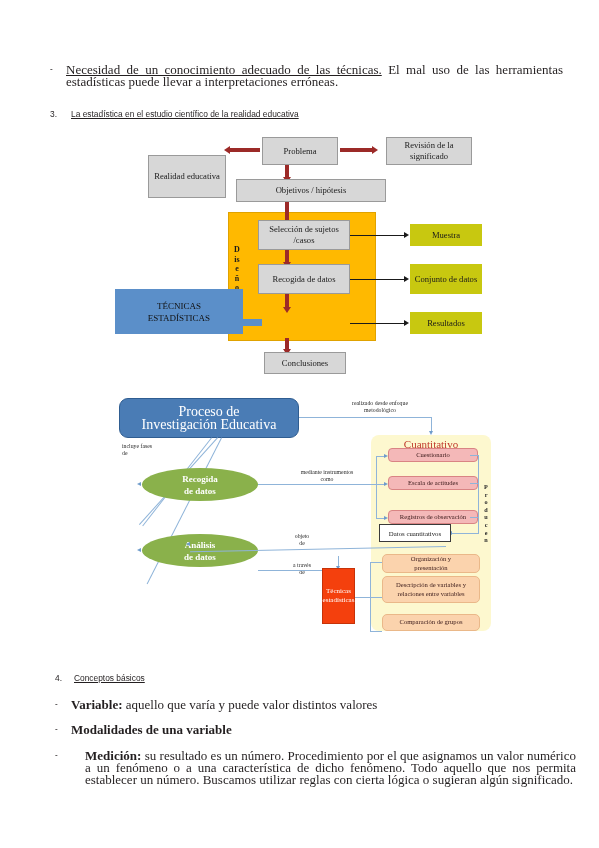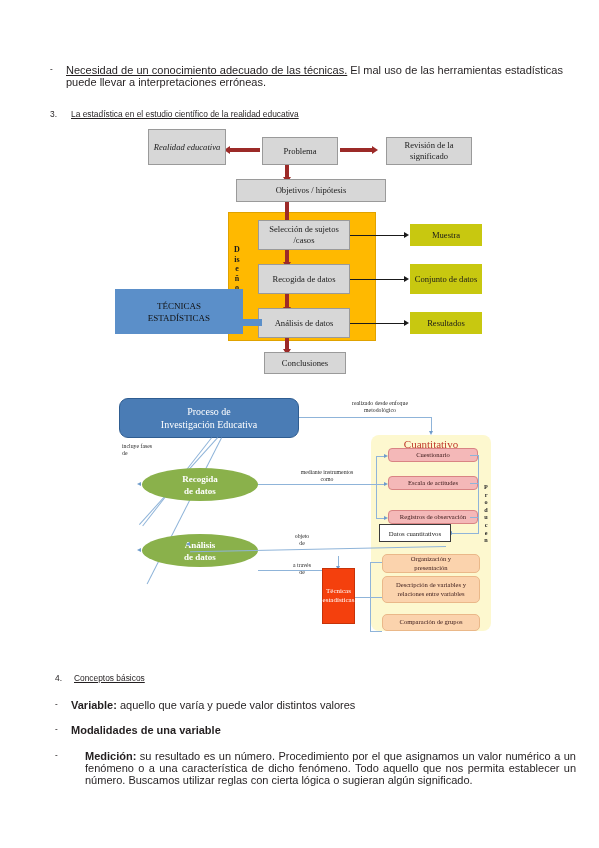--- a/index.html
+++ b/index.html
@@ -4,21 +4,21 @@
 <style>
   html,body{margin:0;padding:0;background:#ffffff;}
   body{
     width:599px;height:848px;position:relative;overflow:hidden;
     font-family:"Liberation Sans", sans-serif;
     color:#231f20;
   }
   .page{position:absolute;left:0;top:0;width:599px;height:848px;}
 
   
-  .para{position:absolute;font-size:11px;line-height:12.2px;color:#231f20;}
+  .para{position:absolute;font-size:13px;line-height:12.2px;color:#231f20;font-family:Liberation Serif, serif;}
   .dash{position:absolute;font-size:8.2px;line-height:12.2px;}
   .num{position:absolute;font-size:8.4px;line-height:12.2px;}
   .just{text-align:justify;}
   .u{text-decoration:underline;}
   .b{font-weight:bold;}
 
   
   .d1{position:absolute;left:0;top:125px;width:599px;height:255px;}
   .gbox{
     position:absolute;background:#d7d7d7;border:1px solid #9a9a9a;
@@ -55,21 +55,21 @@
   .rhead-l{position:absolute;width:0;height:0;border-right:6px solid #9c2a28;
     border-top:4px solid transparent;border-bottom:4px solid transparent;}
   .rhead-r{position:absolute;width:0;height:0;border-left:6px solid #9c2a28;
     border-top:4px solid transparent;border-bottom:4px solid transparent;}
 
   
   .d2{position:absolute;left:0;top:390px;width:599px;height:260px;}
   .cream{position:absolute;background:#fdf8cf;border-radius:8px;}
   .bigblue{
     position:absolute;background:#4a7cb5;border:1px solid #2f5d91;border-radius:9px;
-    font-family:"Liberation Serif", serif;color:#ffffff;font-size:10px;line-height:13.5px;
+    font-family:"Liberation Serif", serif;color:#ffffff;font-size:14px;line-height:13.5px;
     display:flex;align-items:center;justify-content:center;text-align:center;box-sizing:border-box;
   }
   .ellipse{
     position:absolute;background:#8ab14b;border-radius:50%;
     font-family:"Liberation Serif", serif;color:#ffffff;font-size:9px;line-height:12px;
     display:flex;align-items:center;justify-content:center;text-align:center;box-sizing:border-box;
     font-weight:bold;
   }
   .pinkbox{
     position:absolute;background:#f4b8b8;border:1px solid #d98484;border-radius:4px;
@@ -127,21 +127,21 @@
   <div class="num" style="left:50px;top:108px;">3.</div>
   <div class="num u" style="left:71px;top:108px;">La estadística en el estudio científico de la realidad educativa</div>
 
   <div class="d1">
 
     <div class="rconn" style="left:228px;top:23px;width:32px;height:4px;"></div>
     <div class="rhead-l" style="left:224px;top:21px;"></div>
     <div class="rconn" style="left:340px;top:23px;width:32px;height:4px;"></div>
     <div class="rhead-r" style="left:372px;top:21px;"></div>
 
-    <div class="gbox" style="left:148px;top:4px;width:78px;height:36px;font-style:italic;">Realidad educativa</div>
+    <div class="gbox" style="left:148px;top:30px;width:78px;height:43px;">Realidad educativa</div>
     <div class="gbox" style="left:262px;top:12px;width:76px;height:28px;">Problema</div>
     <div class="gbox" style="left:386px;top:12px;width:86px;height:28px;">Revisión de la significado</div>
 
     <div class="rconn" style="left:285px;top:40px;width:4px;height:14px;"></div>
     <div class="rhead-d" style="left:283px;top:52px;"></div>
     <div class="gbox" style="left:236px;top:54px;width:150px;height:23px;">Objetivos / hipótesis</div>
 
     <div class="rconn" style="left:285px;top:77px;width:4px;height:16px;"></div>
 
     <div class="orange" style="left:228px;top:87px;width:148px;height:129px;"></div>
@@ -150,21 +150,20 @@
     <div class="rconn" style="left:285px;top:87px;width:4px;height:10px;"></div>
     <div class="rconn" style="left:285px;top:123px;width:4px;height:17px;"></div>
     <div class="rhead-d" style="left:283px;top:137px;"></div>
     <div class="rconn" style="left:285px;top:168px;width:4px;height:17px;"></div>
     <div class="rhead-d" style="left:283px;top:182px;"></div>
     <div class="rconn" style="left:285px;top:213px;width:4px;height:14px;"></div>
     <div class="rhead-d" style="left:283px;top:224px;"></div>
 
     <div class="gbox" style="left:258px;top:95px;width:92px;height:30px;">Selección de sujetos /casos</div>
     <div class="gbox" style="left:258px;top:139px;width:92px;height:30px;">Recogida de datos</div>
-    <div class="gbox" style="left:258px;top:183px;width:92px;height:30px;">Análisis de datos</div>
     <div class="gbox" style="left:264px;top:227px;width:82px;height:22px;">Conclusiones</div>
 
     <div class="blkline" style="left:350px;top:110px;width:56px;"></div>
     <div class="blkhead" style="left:404px;top:107px;"></div>
     <div class="blkline" style="left:350px;top:154px;width:56px;"></div>
     <div class="blkhead" style="left:404px;top:151px;"></div>
     <div class="blkline" style="left:350px;top:198px;width:56px;"></div>
     <div class="blkhead" style="left:404px;top:195px;"></div>
 
     <div class="ybox" style="left:410px;top:99px;width:72px;height:22px;">Muestra</div>

